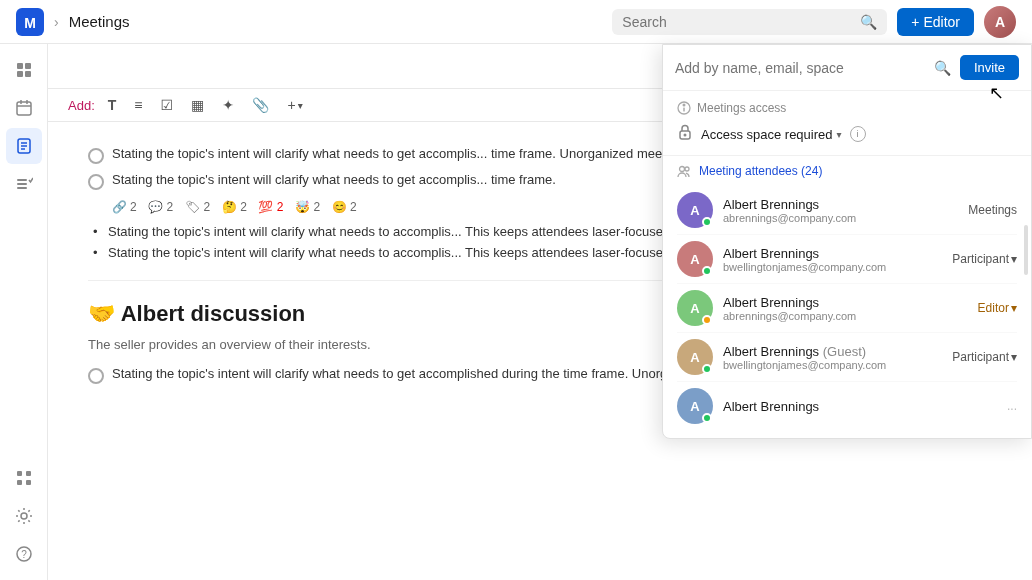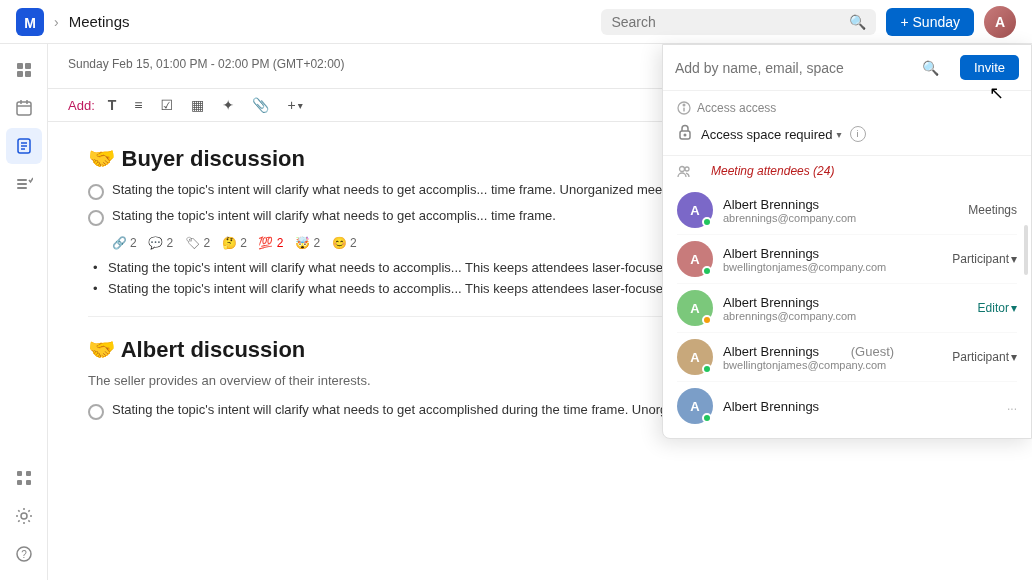--- a/index.html
+++ b/index.html
@@ -17,21 +17,21 @@
     </svg>
   </div>
   <span style="color:#999;font-size:14px;">›</span>
   <span style="font-size:15px;font-weight:500;color:#1a1a1a;">Meetings</span>
 
   <div style="display:flex;align-items:center;background:#f0f0f0;border-radius:6px;padding:5px 10px;gap:6px;margin-left:auto;width:275px;">
     <input style="background: none; border: none; outline: none; font-size: 14px; color: rgb(51, 51, 51); width: 100%;" placeholder="Search">
     <span style="color:#888;font-size:14px;">🔍</span>
   </div>
 
-  <button style="background:#0066cc;color:white;border:none;border-radius:6px;padding:6px 14px;font-size:14px;cursor:pointer;white-space:nowrap;display:flex;align-items:center;gap:4px;">+ Sunday</button>
+  <button style="background:#0066cc;color:white;border:none;border-radius:6px;padding:6px 14px;font-size:14px;cursor:pointer;white-space:nowrap;display:flex;align-items:center;gap:4px;">+ Editor</button>
 
   <div style="width:32px;height:32px;border-radius:50%;background:linear-gradient(135deg,#c87b7b,#a05050);display:flex;align-items:center;justify-content:center;cursor:pointer;overflow:hidden;">
     <span style="font-size:14px;color:white;font-weight:600;">A</span>
   </div>
 </nav>
 
 <aside style="position:absolute;left:0;top:44px;width:48px;height:calc(100% - 44px);background:#fff;border-right:1px solid #e8e8e8;display:flex;flex-direction:column;align-items:center;padding:8px 0;gap:2px;z-index:40;">
   <div style="width:36px;height:36px;display:flex;align-items:center;justify-content:center;border-radius:6px;cursor:pointer;color:#666;font-size:16px;">
     <svg width="18" height="18" viewBox="0 0 18 18" fill="none">
         <rect x="2" y="2" width="6" height="6" rx="1" fill="#888"></rect>
@@ -86,21 +86,20 @@
           <text x="9" y="13" text-anchor="middle" fill="#888" font-size="10" font-family="sans-serif">?</text>
         </svg>
     </div>
   </div>
 </aside>
 
 <main style="position:absolute;left:48px;top:44px;right:0;bottom:0;display:flex;flex-direction:column;background:#fff;">
 
   <div style="padding:10px 20px 0 20px;border-bottom:1px solid #e8e8e8;display:flex;align-items:flex-start;justify-content:space-between;flex-shrink:0;">
     <div>
-      <div style="font-size:12px;color:#666;margin-top:3px;padding-bottom:10px;">Sunday Feb 15, 01:00 PM - 02:00 PM (GMT+02:00)</div>
     </div>
     <div style="display:flex;align-items:center;gap:8px;padding-top:4px;">
       <button style="display:flex;align-items:center;gap:6px;border:1.5px solid #0066cc;color:#0066cc;background:#fff;border-radius:6px;padding:5px 12px;font-size:13px;cursor:pointer;">
         <svg width="14" height="14" viewBox="0 0 14 14" fill="none">
             <rect x="1" y="3" width="8" height="8" rx="1.5" fill="#0066cc"></rect>
             <path d="M9 5.5L13 3.5V10.5L9 8.5V5.5Z" fill="#0066cc"></path>
           </svg>
         <span>Join call</span>
       </button>
       <div style="display:flex;align-items:center;">
@@ -134,24 +133,20 @@
     <button style="background:none;border:none;cursor:pointer;padding:2px 5px;border-radius:3px;font-size:14px;color:#555;">☑</button>
     <button style="background:none;border:none;cursor:pointer;padding:2px 5px;border-radius:3px;font-size:14px;color:#555;">▦</button>
     <button style="background:none;border:none;cursor:pointer;padding:2px 5px;border-radius:3px;font-size:14px;color:#555;">✦</button>
     <button style="background:none;border:none;cursor:pointer;padding:2px 5px;border-radius:3px;font-size:14px;color:#555;">📎</button>
     <button style="background:none;border:none;cursor:pointer;padding:2px 5px;border-radius:3px;font-size:14px;color:#555;display:flex;align-items:center;gap:2px;">+ <span style="font-size:10px;">▾</span></button>
   </div>
 
   <div style="padding:24px 40px;overflow-y:auto;flex:1;background:#fff;">
 
     <div>
-      <div style="font-size:22px;font-weight:700;color:#1a1a1a;margin-bottom:10px;">
-        <span>🤝</span>
-        <span>Buyer discussion</span>
-      </div>
 
       <div style="display:flex;align-items:flex-start;gap:8px;margin-bottom:8px;">
         <div style="width:16px;height:16px;border-radius:50%;border:2px solid #aaa;flex-shrink:0;margin-top:2px;cursor:pointer;"></div>
         <span style="font-size:13px;color:#333;">Stating the topic's intent will clarify what needs to get accomplis... time frame. Unorganized meetings are maddening.</span>
       </div>
       <div style="display:flex;align-items:flex-start;gap:8px;margin-bottom:8px;">
         <div style="width:16px;height:16px;border-radius:50%;border:2px solid #aaa;flex-shrink:0;margin-top:2px;cursor:pointer;"></div>
         <span style="font-size:13px;color:#333;">Stating the topic's intent will clarify what needs to get accomplis... time frame.</span>
       </div>
 
@@ -199,53 +194,53 @@
           </div>
         </div>
       </div>
     </div>
 
   </div>
 </main>
 
 <div style="position:absolute;right:0;top:44px;width:370px;background:#fff;border:1px solid #e0e0e0;border-radius:0 0 0 8px;box-shadow:-4px 4px 20px rgba(0,0,0,0.12);z-index:100;overflow:hidden;">
 
-  <div style="display:flex;align-items:center;padding:10px 12px;border-bottom:1px solid #f0f0f0;gap:20px;">
+  <div style="display:flex;align-items:center;padding:10px 12px;border-bottom:1px solid #f0f0f0;gap:8px;">
     <input style="flex: 1 1 0%; border: none; outline: none; font-size: 14px; color: rgb(51, 51, 51);" placeholder="Add by name, email, space">
     <span style="color:#888;font-size:14px;">🔍</span>
     <button style="background:#0066cc;color:white;border:none;border-radius:5px;padding:5px 14px;font-size:13px;cursor:pointer;">Invite</button>
   </div>
 
   <div style="padding:10px 14px;border-bottom:1px solid #f0f0f0;">
     <div style="display:flex;align-items:center;gap:6px;font-size:12px;color:#888;margin-bottom:8px;">
       <svg width="14" height="14" viewBox="0 0 14 14" fill="none">
           <circle cx="7" cy="7" r="6" stroke="#aaa" stroke-width="1.3"></circle>
           <circle cx="7" cy="4" r="1.5" fill="#aaa"></circle>
           <rect x="6.25" y="6.5" width="1.5" height="4" rx="0.5" fill="#aaa"></rect>
         </svg>
-      <span>Access access</span>
+      <span>Meetings access</span>
     </div>
     <div style="display:flex;align-items:center;gap:8px;">
       <span>
         <svg width="16" height="18" viewBox="0 0 16 18" fill="none">
             <rect x="3" y="8" width="10" height="8" rx="2" stroke="#888" stroke-width="1.5"></rect>
             <path d="M5 8V5.5a3 3 0 016 0V8" stroke="#888" stroke-width="1.5" fill="none"></path>
             <circle cx="8" cy="12" r="1.5" fill="#888"></circle>
           </svg>
       </span>
       <button style="display:flex;align-items:center;gap:4px;font-size:13px;color:#1a1a1a;font-weight:500;cursor:pointer;border:none;background:none;padding:0;">
         <span>Access space required</span>
         <span style="font-size:10px;color:#666;">▾</span>
       </button>
       <div style="width:16px;height:16px;border-radius:50%;border:1.5px solid #aaa;display:flex;align-items:center;justify-content:center;font-size:9px;color:#888;cursor:pointer;">i</div>
     </div>
   </div>
 
   <div style="padding:8px 14px;max-height:320px;overflow-y:auto;">
-    <div style="display:flex;align-items:center;gap:20px;font-size:12px;color:#b91c1c;margin-bottom:8px;font-style:italic;">
+    <div style="display:flex;align-items:center;gap:8px;font-size:12px;color:#1d4ed8;margin-bottom:8px;">
       <svg width="14" height="14" viewBox="0 0 14 14" fill="none">
           <circle cx="5" cy="5" r="2.5" stroke="#aaa" stroke-width="1.3"></circle>
           <path d="M1 13c0-2.2 1.8-4 4-4s4 1.8 4 4" stroke="#aaa" stroke-width="1.3" fill="none"></path>
           <circle cx="10" cy="5" r="2" stroke="#aaa" stroke-width="1.3"></circle>
           <path d="M12 13c0-1.8-1.2-3.3-3-3.8" stroke="#aaa" stroke-width="1.3" fill="none"></path>
         </svg>
       <span>Meeting attendees (24)</span>
     </div>
 
     <div style="display:flex;align-items:center;gap:10px;padding:6px 0;border-bottom:1px solid #f8f8f8;">
@@ -274,30 +269,30 @@
 
     <div style="display:flex;align-items:center;gap:10px;padding:6px 0;border-bottom:1px solid #f8f8f8;">
       <div style="width:36px;height:36px;border-radius:50%;background:#7bc87b;display:flex;align-items:center;justify-content:center;font-size:13px;font-weight:600;color:white;flex-shrink:0;position:relative;">
         A
         <div style="position:absolute;bottom:1px;right:1px;width:10px;height:10px;border-radius:50%;background:#f59e0b;border:2px solid #fff;"></div>
       </div>
       <div style="flex:1;">
         <div style="font-size:13px;font-weight:500;color:#1a1a1a;">Albert Brennings</div>
         <div style="font-size:11px;color:#888;">abrennings@company.com</div>
       </div>
-      <div style="font-size:12px;color:#0f766e;display:flex;gap:2px;cursor:pointer;">Editor <span>▾</span></div>
+      <div style="font-size:12px;color:#a16207;display:flex;gap:2px;cursor:pointer;">Editor <span>▾</span></div>
     </div>
 
     <div style="display:flex;align-items:center;gap:10px;padding:6px 0;border-bottom:1px solid #f8f8f8;">
       <div style="width:36px;height:36px;border-radius:50%;background:#c8a87b;display:flex;align-items:center;justify-content:center;font-size:13px;font-weight:600;color:white;flex-shrink:0;position:relative;">
         A
         <div style="position:absolute;bottom:1px;right:1px;width:10px;height:10px;border-radius:50%;background:#22c55e;border:2px solid #fff;"></div>
       </div>
       <div style="flex:1;">
-        <div style="font-size:13px;font-weight:500;color:#1a1a1a;">Albert Brennings <span style="font-weight:400;color:#888;margin-left:28px;">(Guest)</span></div>
+        <div style="font-size:13px;font-weight:500;color:#1a1a1a;">Albert Brennings <span style="font-weight:400;color:#888;">(Guest)</span></div>
         <div style="font-size:11px;color:#888;">bwellingtonjames@company.com</div>
       </div>
       <div style="font-size:12px;color:#555;display:flex;align-items:center;gap:2px;cursor:pointer;">Participant <span>▾</span></div>
     </div>
 
     <div style="display:flex;align-items:center;gap:10px;padding:6px 0;">
       <div style="width:36px;height:36px;border-radius:50%;background:#7b9ec8;display:flex;align-items:center;justify-content:center;font-size:13px;font-weight:600;color:white;flex-shrink:0;position:relative;">
         A
         <div style="position:absolute;bottom:1px;right:1px;width:10px;height:10px;border-radius:50%;background:#22c55e;border:2px solid #fff;"></div>
       </div>

